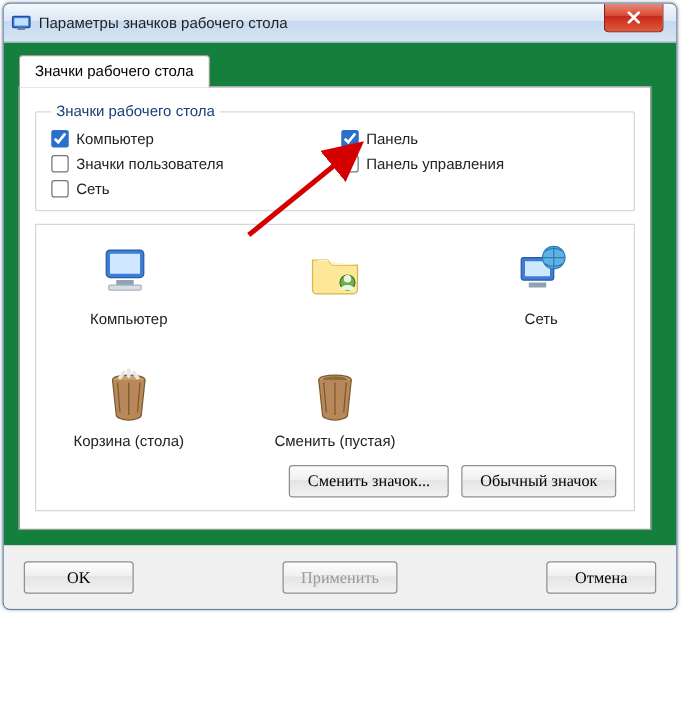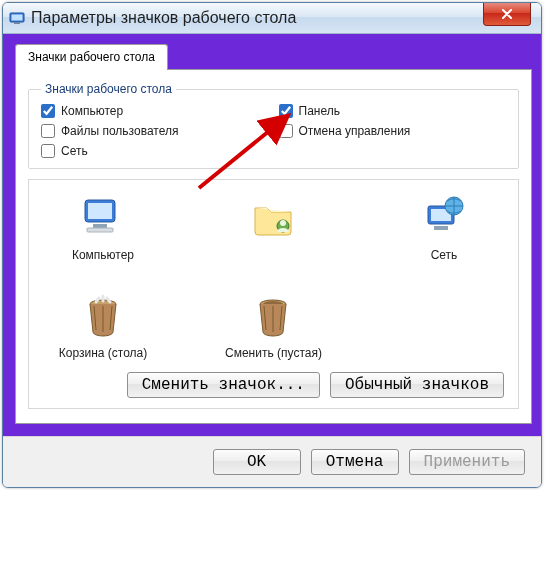--- a/index.html
+++ b/index.html
@@ -1,39 +1,39 @@
 <!DOCTYPE html>
 <html><head>
 <meta charset="utf-8">
 <style>
   html,body{margin:0;padding:0;font-family:"Segoe UI",Tahoma,sans-serif;font-size:12px;color:#000;background:#fff}
   .window{width:538px;margin:2px;border:1px solid #5a7fa3;border-radius:6px;overflow:hidden;box-shadow:0 0 3px rgba(0,0,0,.3)}
   .titlebar{height:30px;background:linear-gradient(#f4f8fc,#dbe8f6 45%,#c6d9ee 46%,#d6e5f3);display:flex;align-items:center;padding:0 0 0 6px;border-bottom:1px solid #9fb8d0;position:relative}
   .titlebar .t-icon{width:16px;height:16px;margin-right:6px}
-  .titlebar .title{flex:1;color:#1f1f1f;font-size:16px}
+  .titlebar .title{flex:1;color:#1f1f1f;font-size:12px}
   .close-btn{width:46px;height:22px;margin-right:4px;border-radius:0 0 4px 4px;background:linear-gradient(#e68a7e,#d9472e 45%,#c8281a 46%,#e05a3a);border:1px solid #8b2014;border-top:none;display:flex;align-items:center;justify-content:center;color:#fff;font-weight:bold;font-size:12px;cursor:pointer;position:absolute;top:0;right:6px}
-  .client{background:#6d28d9;padding:10px 9px 12px 12px}
+  .client{background:#15803d;padding:10px 20px 12px 12px}
   .tabstrip{display:flex;position:relative;z-index:2}
   .tab{padding:5px 12px 6px;border:1px solid #9b9b9b;border-bottom:none;border-radius:3px 3px 0 0;background:#fff;margin-bottom:-1px;font-size:12px;cursor:pointer}
   .tabpanel{border:1px solid #9b9b9b;padding:12px 12px 14px 12px;background:#fff}
   fieldset.group{border:1px solid #d7d7d7;border-radius:2px;padding:8px 12px 10px 12px;margin:0 0 10px 0;position:relative}
   fieldset.group legend{padding:0 4px;color:#1a3e7a;font-size:12px}
   .cb-grid{display:grid;grid-template-columns:1fr 1fr;row-gap:6px;column-gap:10px}
   label.cb{display:flex;align-items:center;gap:6px;cursor:pointer;font-size:12px;color:#222}
   input[type=checkbox]{width:14px;height:14px;accent-color:#2a6fc9;margin:0}
   .arrow{position:absolute;pointer-events:none}
   .iconbox{border:1px solid #d7d7d7;padding:14px 14px 10px 14px}
   .icons{display:grid;grid-template-columns:repeat(3,1fr);row-gap:30px;justify-items:start}
   .ico{display:flex;flex-direction:column;align-items:center;width:120px;cursor:pointer}
   .ico .pic{width:48px;height:48px;display:flex;align-items:center;justify-content:center}
   .ico .lbl{margin-top:6px;font-size:12px;color:#222;text-align:center}
   .btn-row{display:flex;gap:10px;justify-content:flex-end;margin-top:12px}
-  button.win{min-width:120px;height:26px;padding:0 14px;border:1px solid #8f8f8f;border-radius:3px;background:linear-gradient(#fdfdfd,#efefef 45%,#e4e4e4 46%,#f2f2f2);font-family:Liberation Mono, monospace;font-size:16px;cursor:pointer}
+  button.win{min-width:120px;height:26px;padding:0 14px;border:1px solid #8f8f8f;border-radius:3px;background:linear-gradient(#fdfdfd,#efefef 45%,#e4e4e4 46%,#f2f2f2);font-family:Liberation Serif, serif;font-size:13px;cursor:pointer}
   button.win:disabled{color:#9a9a9a;cursor:default}
-  .footer{display:flex;gap:10px;justify-content:flex-end;padding:12px 16px;background:#f0f0f0;border-top:1px solid #d7d7d7}
+  .footer{display:flex;gap:10px;justify-content:space-between;padding:12px 16px;background:#f0f0f0;border-top:1px solid #d7d7d7}
   .footer button.win{min-width:88px}
 </style>
 </head>
 <body>
 
 <div class="window">
   <div class="titlebar">
     <span class="t-icon">
       <svg viewBox="0 0 16 16" width="16" height="16">
           <rect x="1" y="3" width="14" height="9" rx="1" fill="#3b7dd8" stroke="#1e4f99"></rect>
@@ -61,25 +61,25 @@
           <label class="cb">
             <input type="checkbox" checked="" style="">
             <span>Компьютер</span>
           </label>
           <label class="cb">
             <input type="checkbox" checked="" style="">
             <span>Панель</span>
           </label>
           <label class="cb">
             <input type="checkbox" style="">
-            <span>Файлы пользователя</span>
+            <span>Значки пользователя</span>
           </label>
           <label class="cb">
             <input type="checkbox" style="">
-            <span>Отмена управления</span>
+            <span>Панель управления</span>
           </label>
           <label class="cb">
             <input type="checkbox" style="">
             <span>Сеть</span>
           </label>
         </div>
         <svg class="arrow" style="left:160px;top:12px" width="110" height="90" viewBox="0 0 110 90">
           <defs>
               <marker id="ah" markerWidth="8" markerHeight="8" refX="6" refY="4" orient="auto">
                 <path d="M0,0 L8,4 L0,8 Z" fill="#d40000"></path>
@@ -152,25 +152,25 @@
                 </svg>
             </span>
             <span class="lbl">Сменить (пустая)</span>
           </div>
 
           <div></div>
         </div>
 
         <div class="btn-row">
           <button class="win">Сменить значок...</button>
-          <button class="win">Обычный значков</button>
+          <button class="win">Обычный значок</button>
         </div>
       </div>
 
     </div>
   </div>
 
   <div class="footer">
     <button class="win">OK</button>
+    <button class="win" disabled="">Применить</button>
     <button class="win">Отмена</button>
-    <button class="win" disabled="">Применить</button>
   </div>
 </div>
 
 </body></html>

